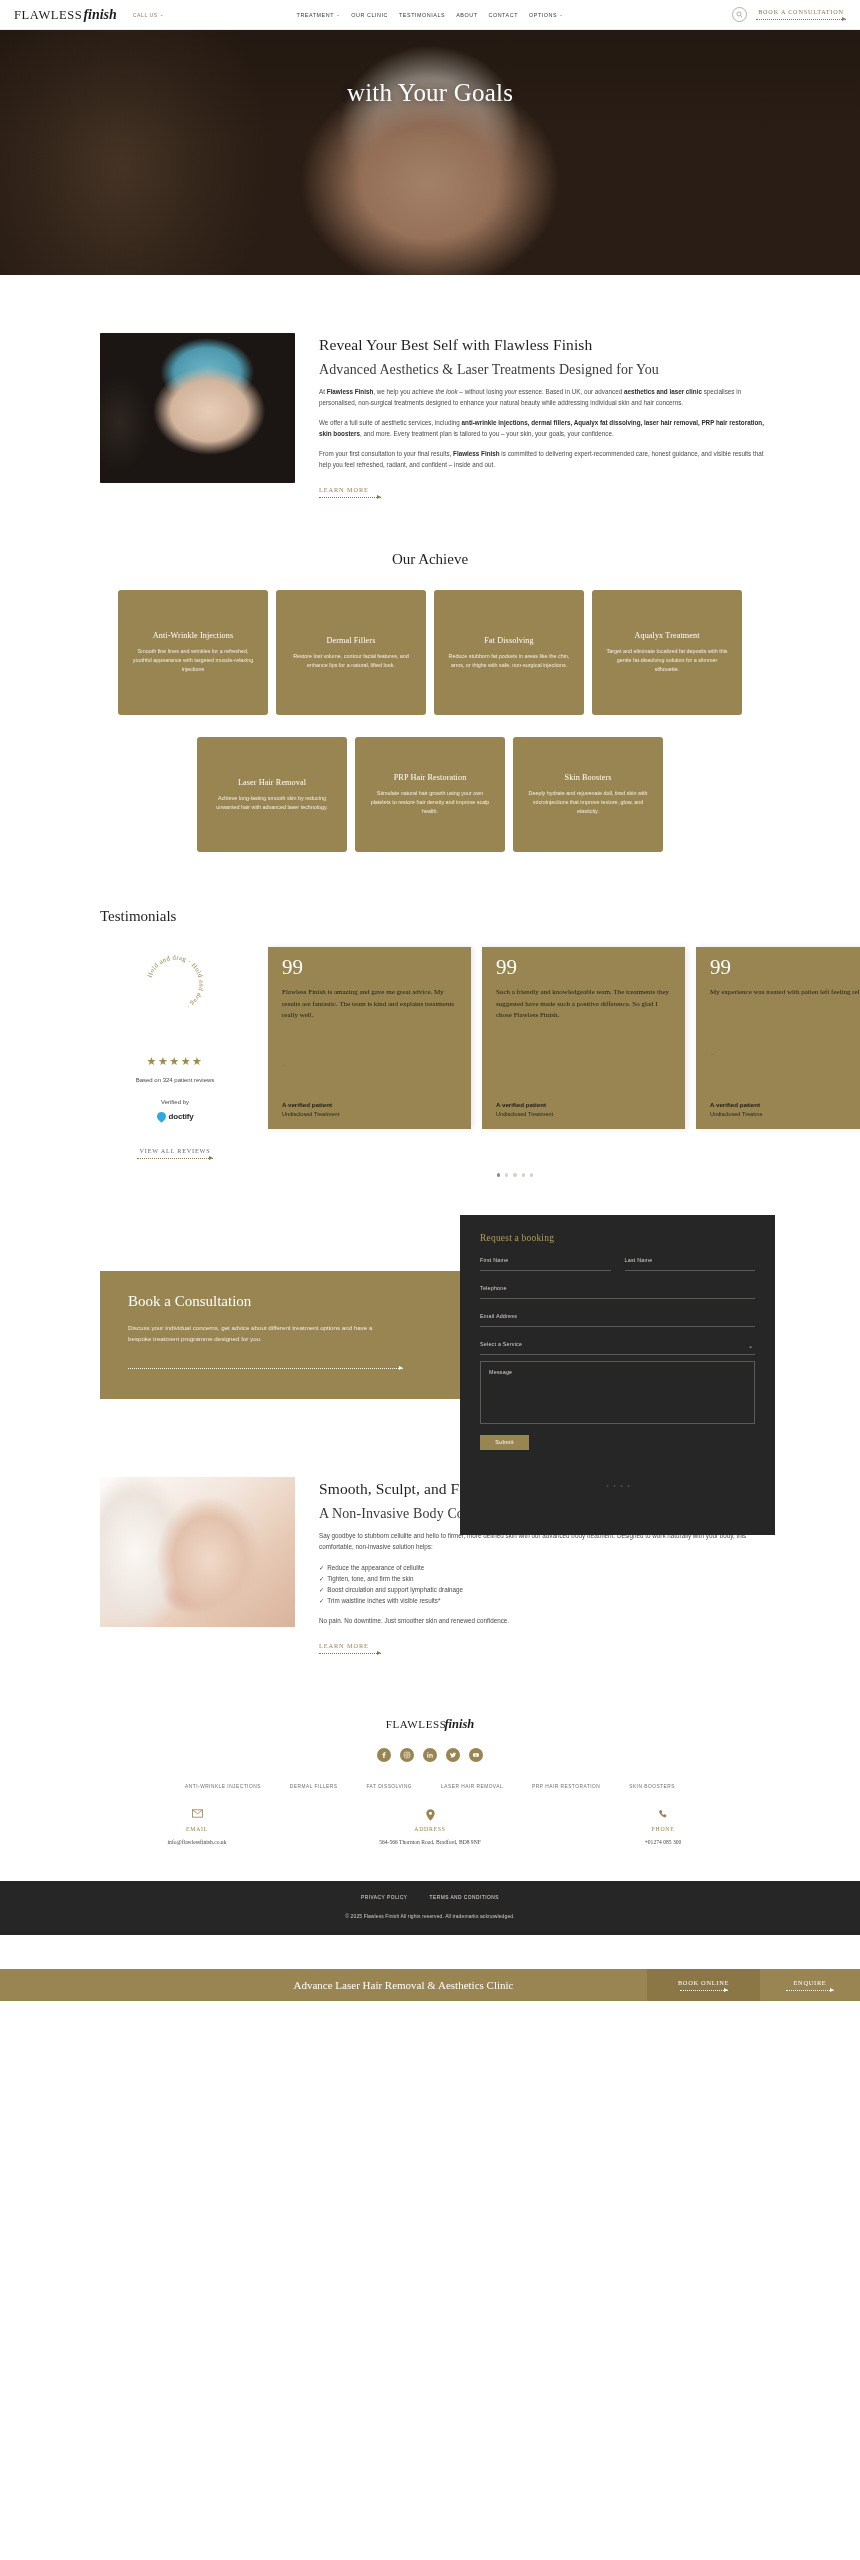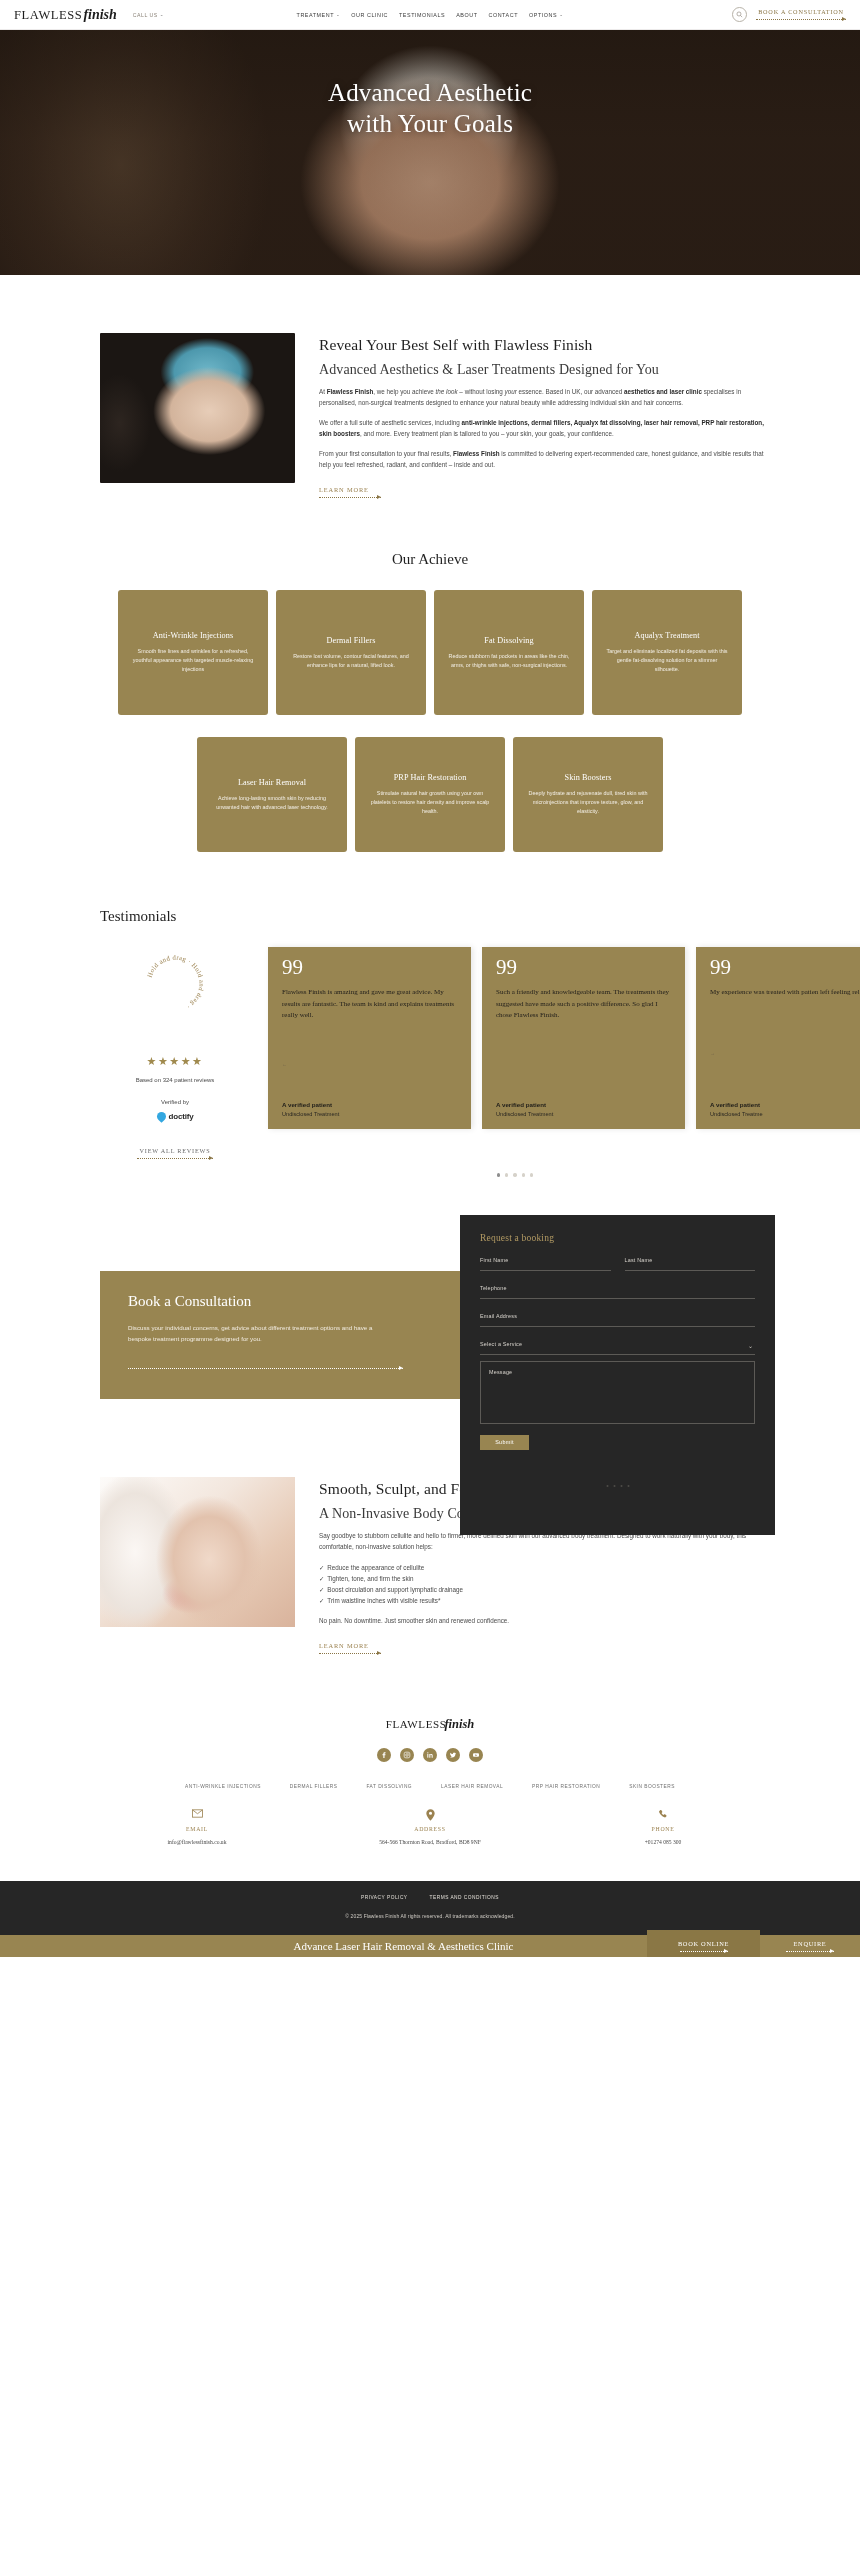--- a/index.html
+++ b/index.html
@@ -165,21 +165,21 @@
   .f-nav-i { font-size:4.8px; letter-spacing:.5px; color:#6f6f6f; }
   .f-contact { display:flex; justify-content:center; margin-top:20px; }
   .f-c { width:233px; text-align:center; }
   .f-c-icon { color:#9b8250; font-size:9px; height:12px; }
   .f-c-label { font-family:"Liberation Serif", serif; font-size:5.8px; letter-spacing:.7px; color:#9b8250; margin-top:5px; }
   .f-c-val { font-family:"Liberation Serif", serif; font-size:5.6px; color:#4a4a4a; margin-top:7px; }
   .f-bottom { background:#262626; margin-top:36px; padding:14px 0 16px 0; text-align:center; }
   .f-b-links { display:flex; gap:22px; justify-content:center; }
   .f-b-link { font-size:4.8px; letter-spacing:.5px; color:#e2ded7; }
   .f-copy { font-size:5px; color:#cfcbc4; margin-top:13px; letter-spacing:.1px; }
-  .sticky { background:#988551; height:22px; display:flex; align-items:center; }
+  .sticky { background:#988551; height:32px; display:flex; align-items:center;margin-top:34px; }
   .sticky-t { flex:1; text-align:center; font-family:"Liberation Serif", serif; font-size:11px; color:#fff; padding-left:160px;}
   .sticky-b { width:113px; height:32px; background:#8a7745; display:flex; flex-direction:column;
      align-items:center; justify-content:center; }
   .sticky-b.plain { background:transparent; width:100px; }
   .sticky-b-t { font-family:"Liberation Serif", serif; font-size:6.4px; letter-spacing:.7px; color:#fff; }
   .sticky-b .arrowline { width:48px; margin-top:2px; }
   .sticky-b .arrowline:before { border-top-color:#fff; }
   .sticky-b .arrowline:after { border-left-color:#fff; }
 </style>
 </head>
@@ -229,21 +229,20 @@
       <div class="bookcta-t">BOOK A CONSULTATION</div>
       <div class="arrowline"></div>
     </div>
   </div>
 </div>
 
 <div class="hero">
   <div class="hero-bg"></div>
   <div class="hero-vign"></div>
   <div class="hero-title">
-    <div>Advanced Aesthetic</div>
     <div>with Your Goals</div>
   </div>
 </div>
 
 <div class="reveal">
   <div class="reveal-img"></div>
   <div class="reveal-txt">
     <h2 class="sec-title">Reveal Your Best Self with Flawless Finish</h2>
     <div class="sec-sub">Advanced Aesthetics &amp; Laser Treatments Designed for You</div>
     <p class="body-p">

